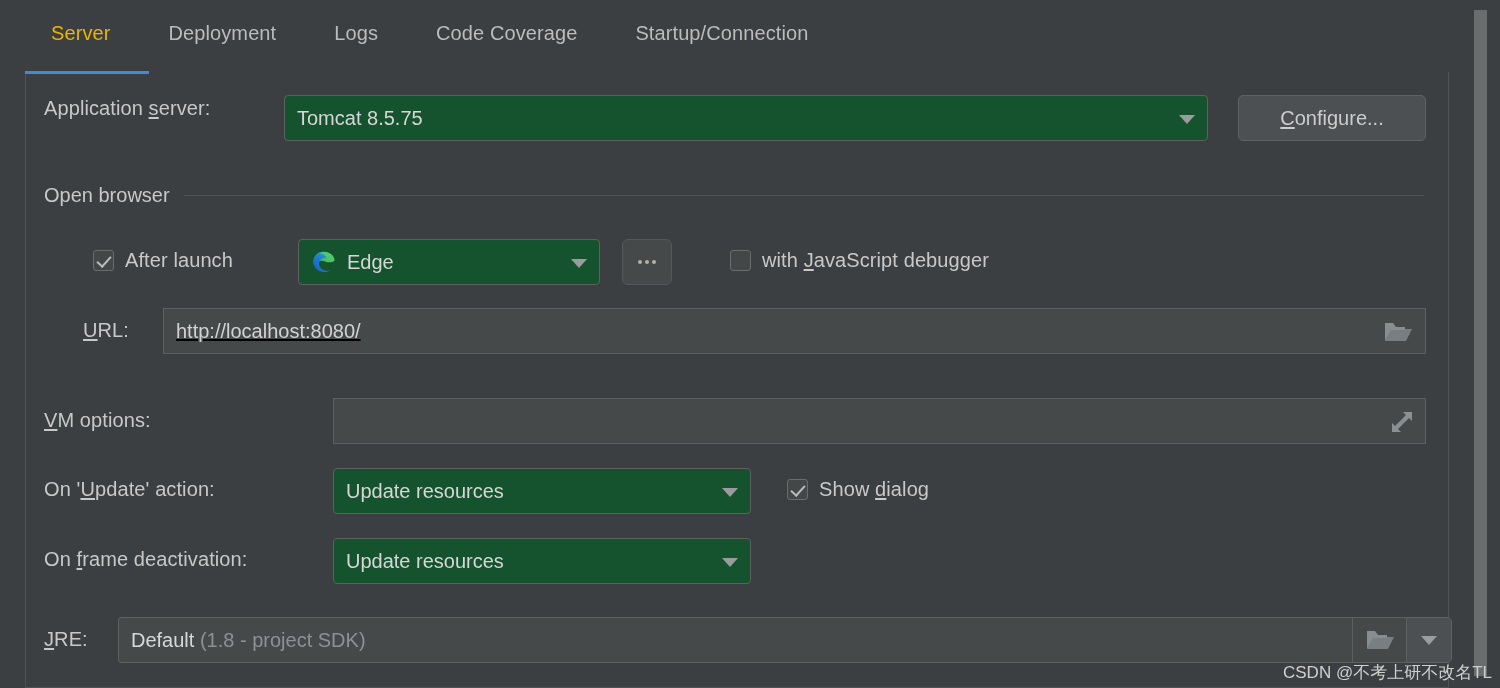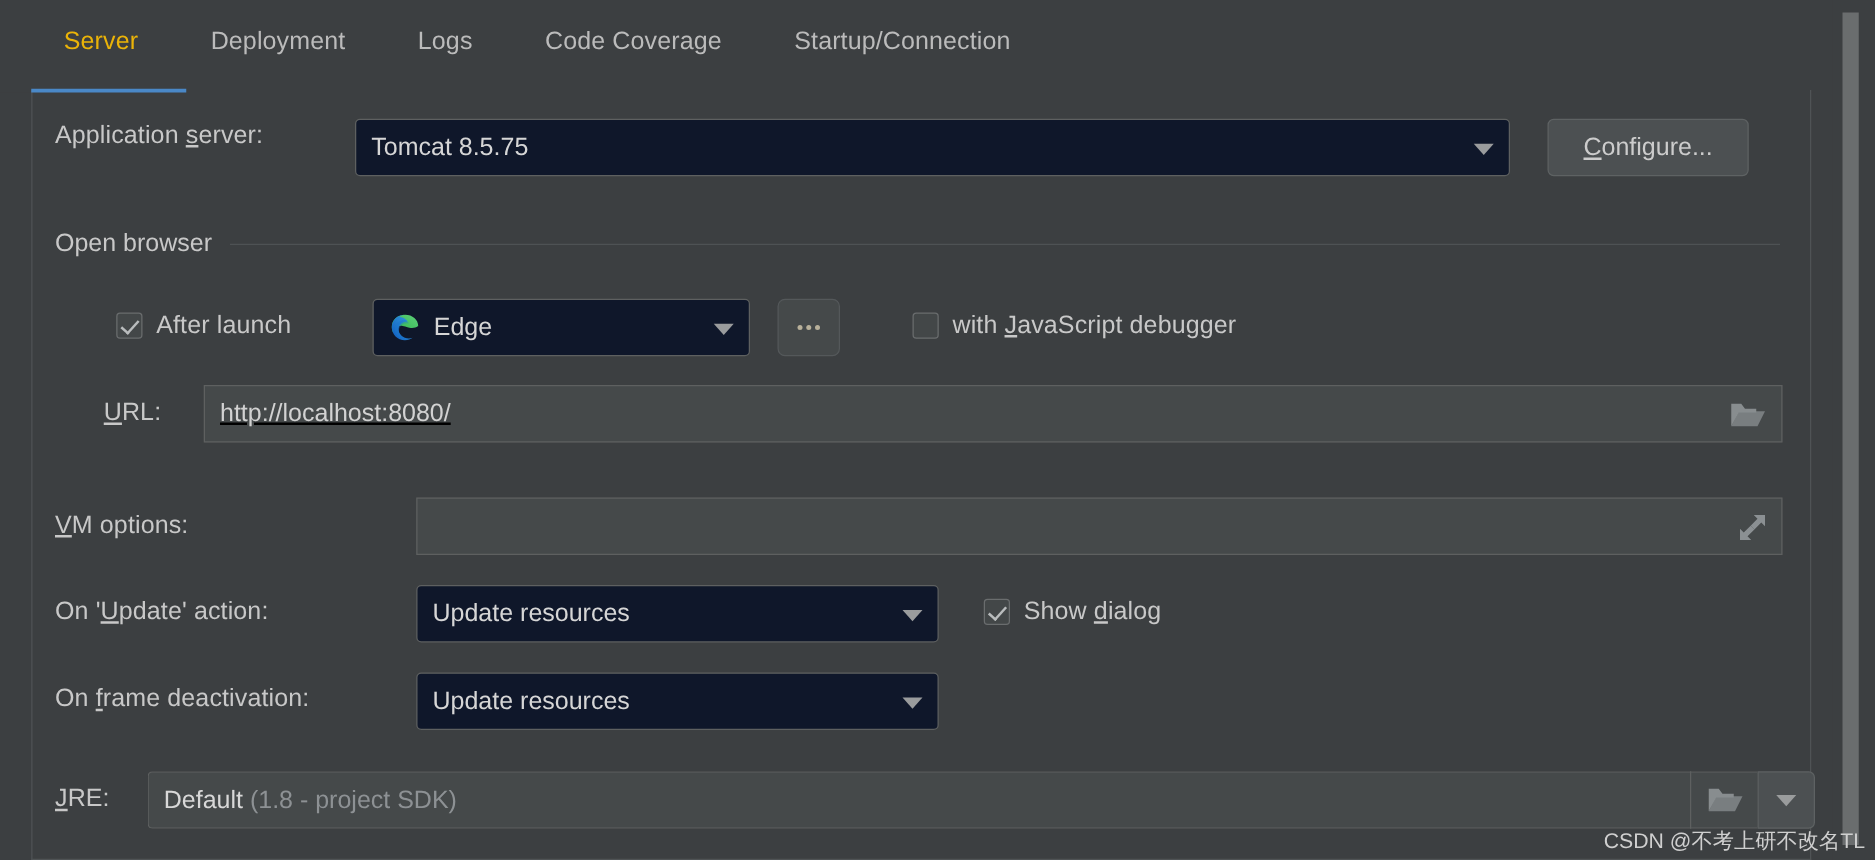--- a/index.html
+++ b/index.html
@@ -80,21 +80,21 @@
     color: #c8c8c8;
     white-space: nowrap;
     letter-spacing: 0.1px;
   }
   .lbl u { text-decoration: underline; text-underline-offset: 2px; }
 
   
   .combo {
     position: relative;
     height: 46px;
-    background: #0f172a;
+    background: #14532d;
     border: 1px solid #5e6060;
     border-radius: 4px;
     display: flex;
     align-items: center;
     padding: 0 34px 0 12px;
     cursor: default;
   }
   .combo .val {
     font-size: 20px;
     color: #d6d6d6;
@@ -292,21 +292,21 @@
 
     <div class="row" style="left:18px; top:25px;">
       <span class="lbl">
         <span>Application </span><u>s</u><span>erver:</span>
       </span>
     </div>
     <div class="combo" style="position:absolute; left:258px; top:23px; width:924px;">
       <span class="val">Tomcat 8.5.75</span>
       <span class="arrow"></span>
     </div>
-    <div class="btn" style="position:absolute; left:1212px; top:23px; width:161px;">
+    <div class="btn" style="position:absolute; left:1212px; top:23px; width:188px;">
       <span><u>C</u><span>onfigure...</span></span>
     </div>
 
     <div class="group-title" style="left:18px; top:112px;">
       <span class="gt">Open browser</span>
       <span class="gline"></span>
     </div>
 
     <div class="cb-wrap" style="position:absolute; left:67px; top:177px;">
       <span class="cb checked"></span>

